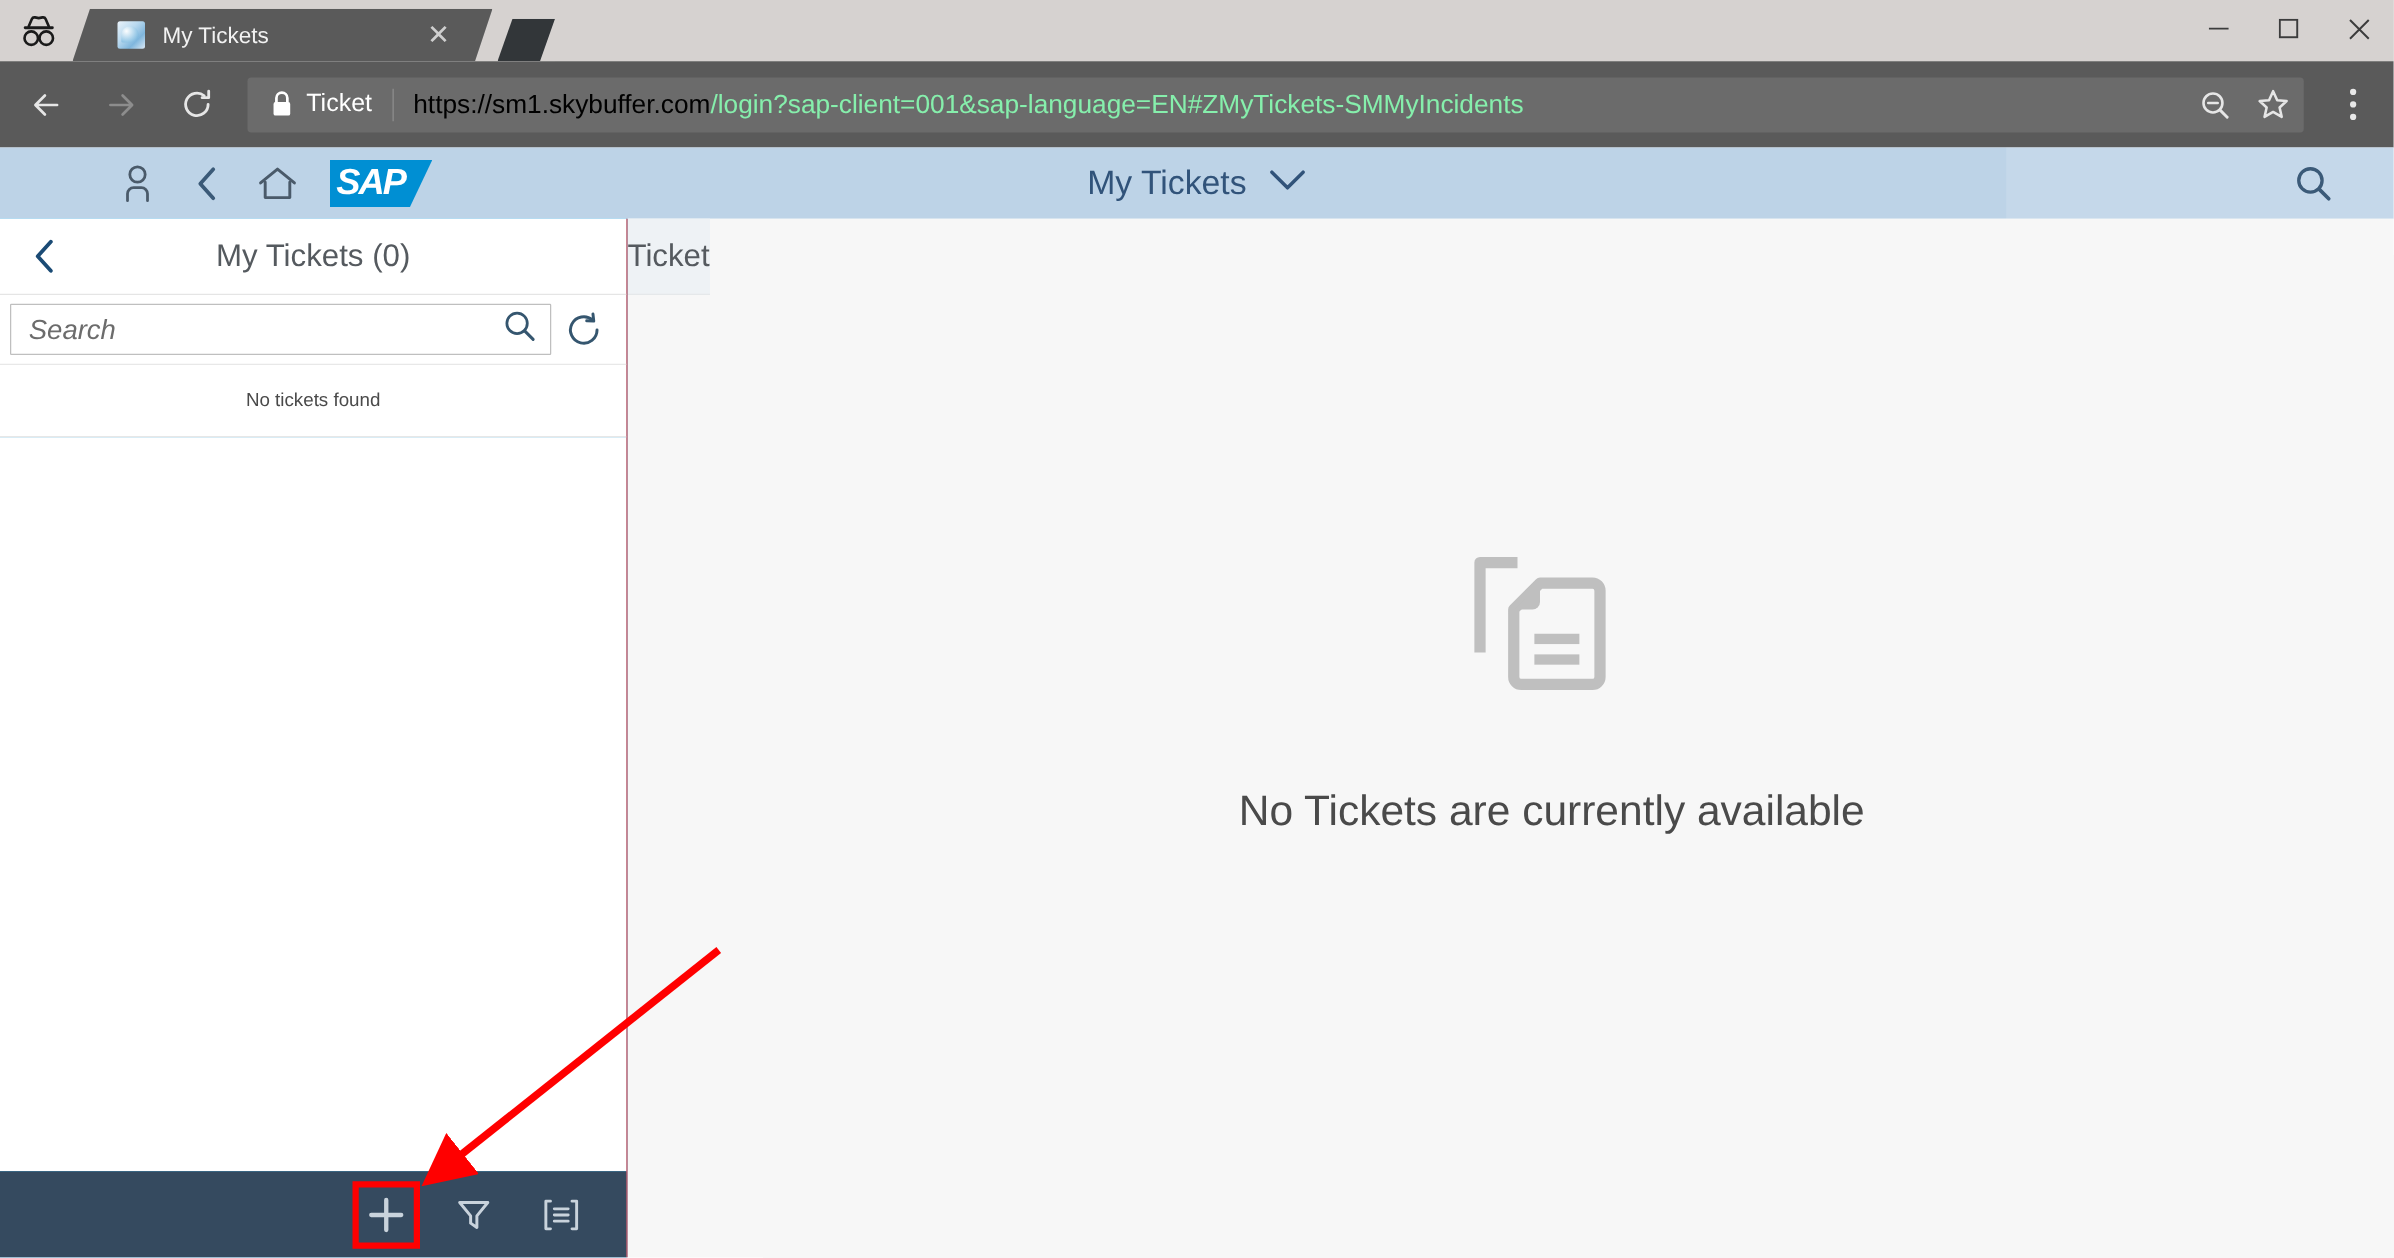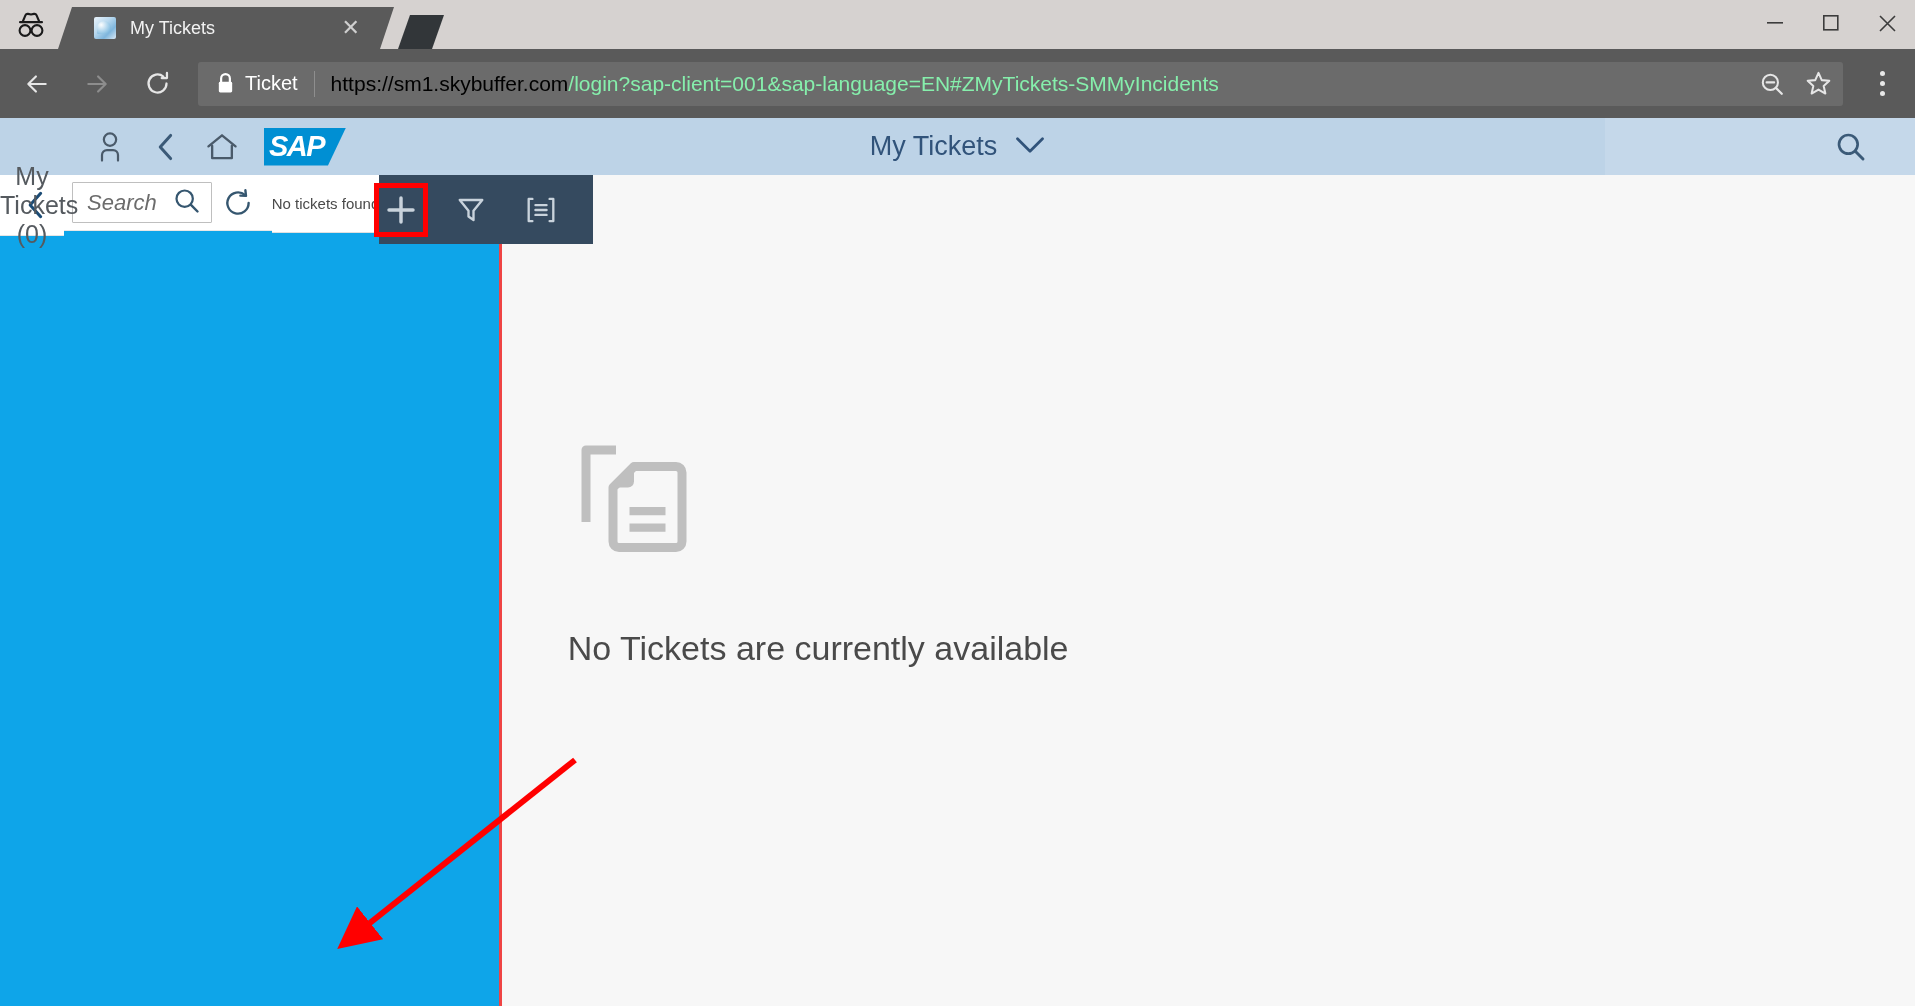--- a/index.html
+++ b/index.html
@@ -158,22 +158,22 @@
 
   
   .content {
     position: absolute; top: 175px; left: 0; width: 1915px; height: 831px;
     display: flex;
   }
 
   
   .master {
     width: 502px; height: 831px; background: #0ea5e9;
-    border-right: 3px solid #ef4444;
-    display: flex; flex-direction: row;
+    border-right: 1px solid #ef4444;
+    display: flex; flex-direction: column;
     position: relative;
   }
   .master-header {
     height: 61px; display: flex; align-items: center;
     border-bottom: 1px solid #e5e5e5; position: relative; flex: none;
     background: #ffffff;
   }
   .master-back {
     width: 56px; height: 61px; display:flex; align-items:center; justify-content:center;
     margin-left: 8px;
@@ -220,21 +220,21 @@
     display: flex; flex-direction: row;
   }
   .detail-header {
     height: 61px; background: #eef2f5;
     display: flex; align-items: center; justify-content: center;
     color: #555a5f; font-size: 25px; flex: none;
     border-bottom: 1px solid #e5e8ea;
   }
   .detail-body {
     flex: 1; display: flex; flex-direction: column;
-    justify-content: center;
+    align-items: center; justify-content: center;
     padding-bottom: 90px;
   }
   .placeholder-msg {
     margin-top: 52px; color: #4a4a4a; font-size: 34px; font-weight: 400;
   }
 
   
   .arrow-svg {
     position: absolute; left: 320px; top: 750px;
     width: 280px; height: 220px; pointer-events: none; z-index: 50;

